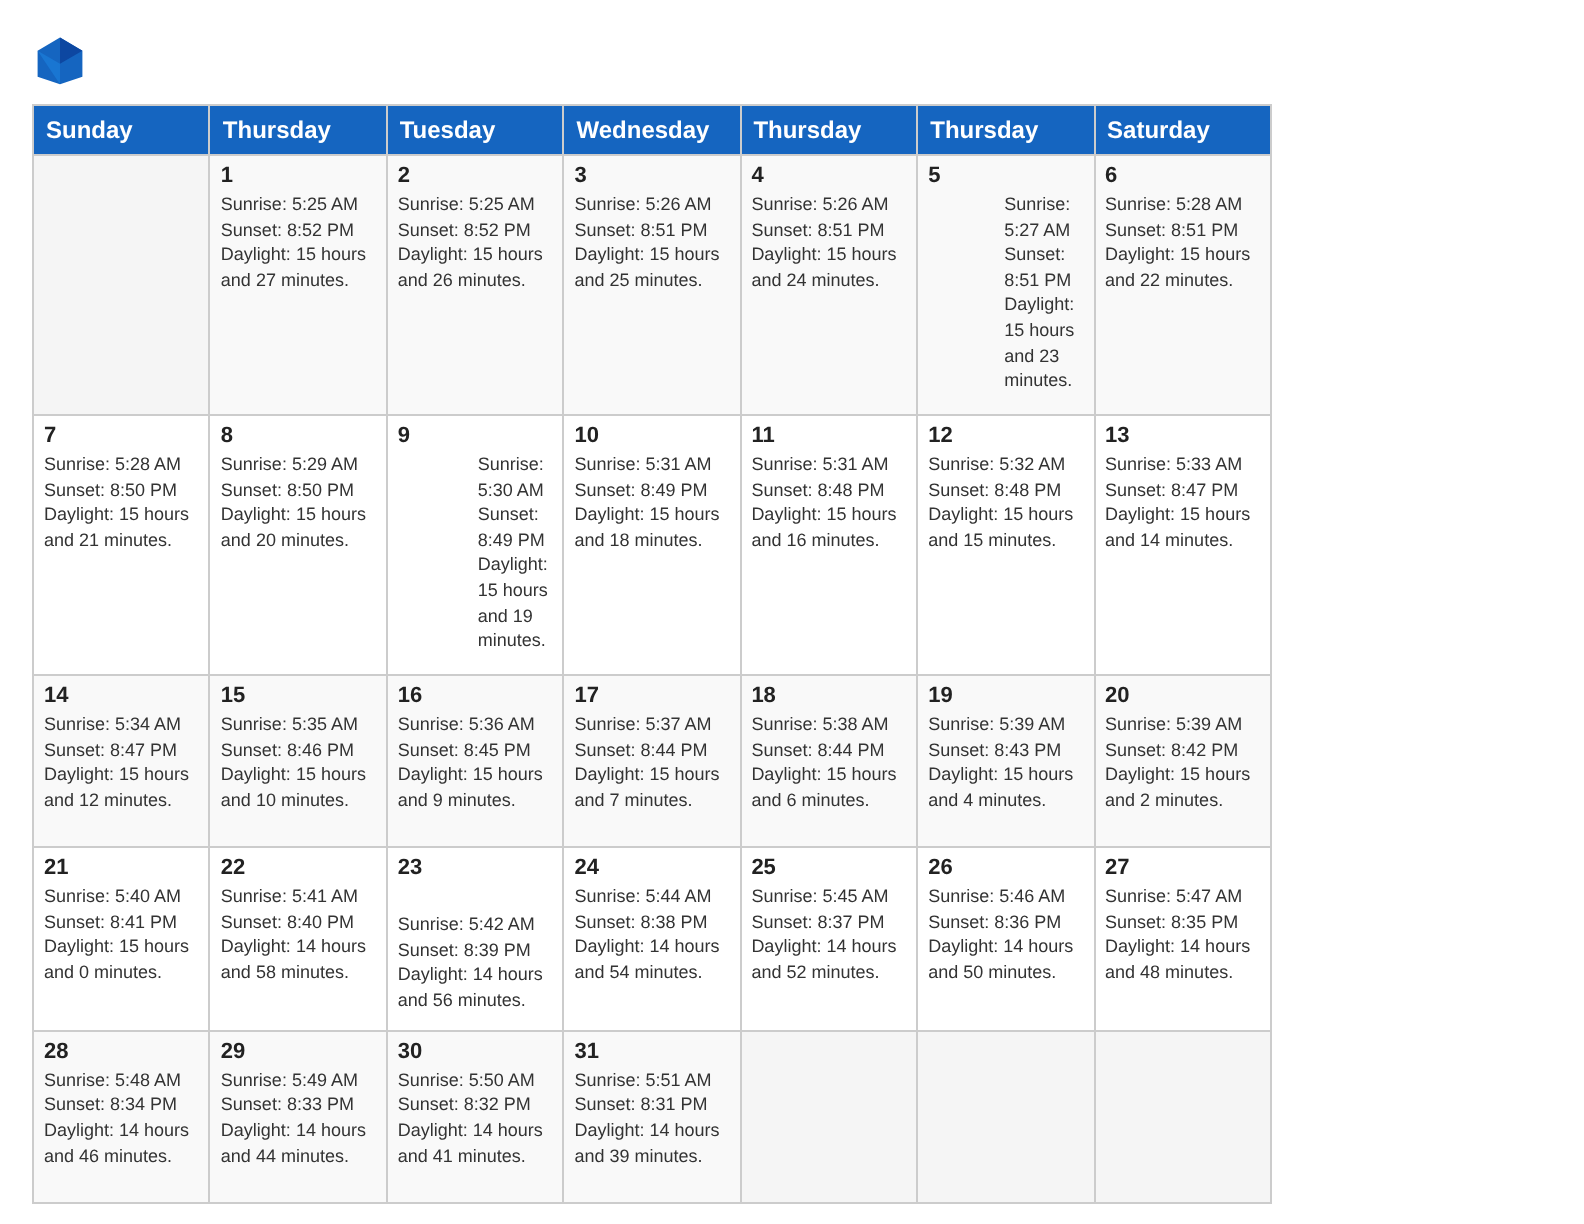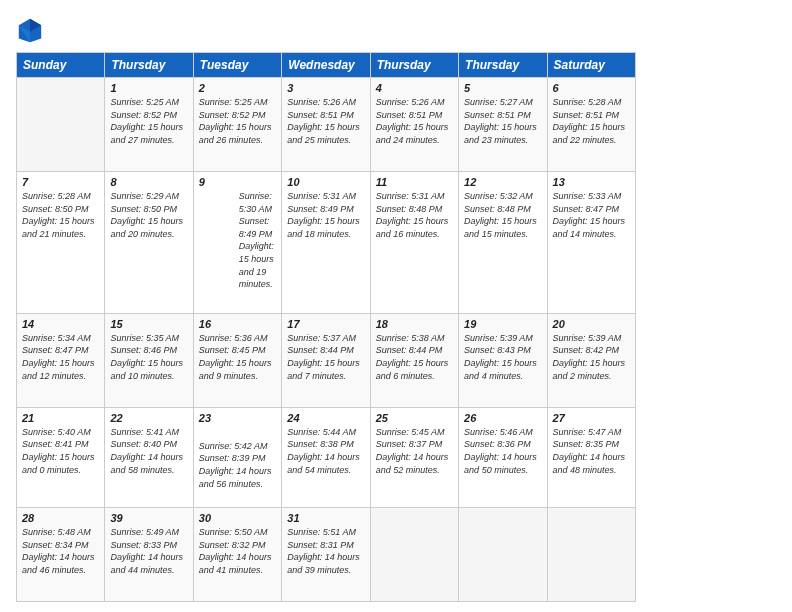--- a/index.html
+++ b/index.html
@@ -9,21 +9,20 @@
       width: 792px;
       height: 612px;
       overflow: hidden;
     }
     .page {
       width: 652px;
       height: 612px;
       padding: 16px 16px 10px 16px;
       display: flex;
       flex-direction: column;
-      font-style: italic;
     }
     .header {
       display: flex;
       justify-content: space-between;
       align-items: flex-start;
       margin-bottom: 8px;
     }
     .logo {
       display: flex;
       align-items: center;
@@ -166,21 +165,21 @@
             </td>
             <td>
               <span class="day-num">4</span>
               <div class="day-info" style="white-space: pre-line;">Sunrise: 5:26 AM
 Sunset: 8:51 PM
 Daylight: 15 hours
 and 24 minutes.</div>
             </td>
             <td>
               <span class="day-num">5</span>
-              <div class="day-info" style="white-space: pre-line;">Sunrise: 5:27 AM
+              <div class="day-info" style="white-space: pre-line; margin-left: 38px;">Sunrise: 5:27 AM
 Sunset: 8:51 PM
 Daylight: 15 hours
 and 23 minutes.</div>
             </td>
             <td>
               <span class="day-num">6</span>
               <div class="day-info" style="white-space: pre-line;">Sunrise: 5:28 AM
 Sunset: 8:51 PM
 Daylight: 15 hours
 and 22 minutes.</div>
@@ -341,21 +340,21 @@
           </tr>
           <tr>
             <td>
               <span class="day-num">28</span>
               <div class="day-info" style="white-space: pre-line;">Sunrise: 5:48 AM
 Sunset: 8:34 PM
 Daylight: 14 hours
 and 46 minutes.</div>
             </td>
             <td>
-              <span class="day-num">39</span>
+              <span class="day-num">29</span>
               <div class="day-info" style="white-space: pre-line;">Sunrise: 5:49 AM
 Sunset: 8:33 PM
 Daylight: 14 hours
 and 44 minutes.</div>
             </td>
             <td>
               <span class="day-num">30</span>
               <div class="day-info" style="white-space: pre-line;">Sunrise: 5:50 AM
 Sunset: 8:32 PM
 Daylight: 14 hours

